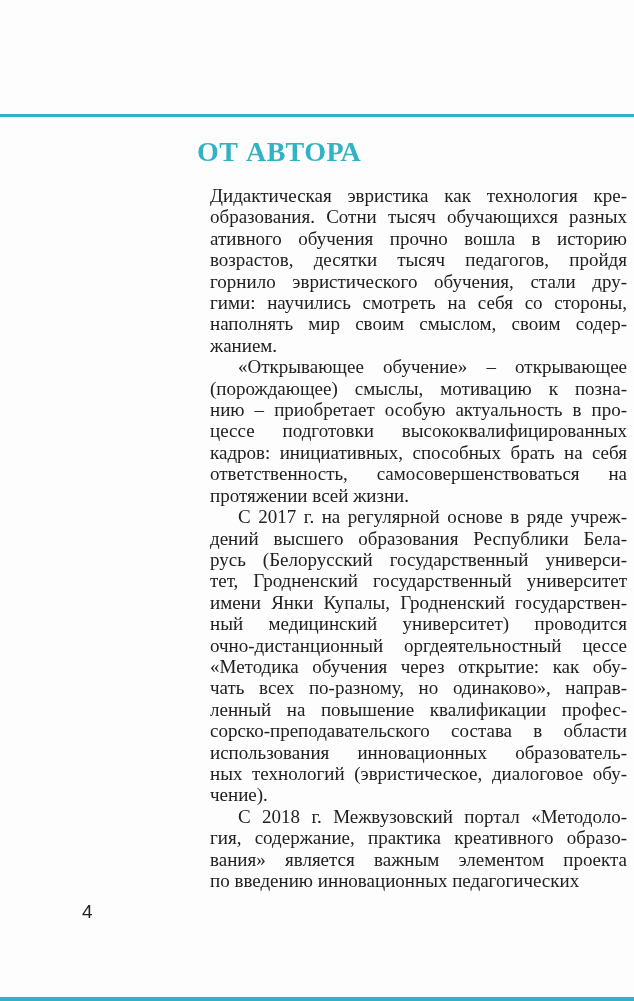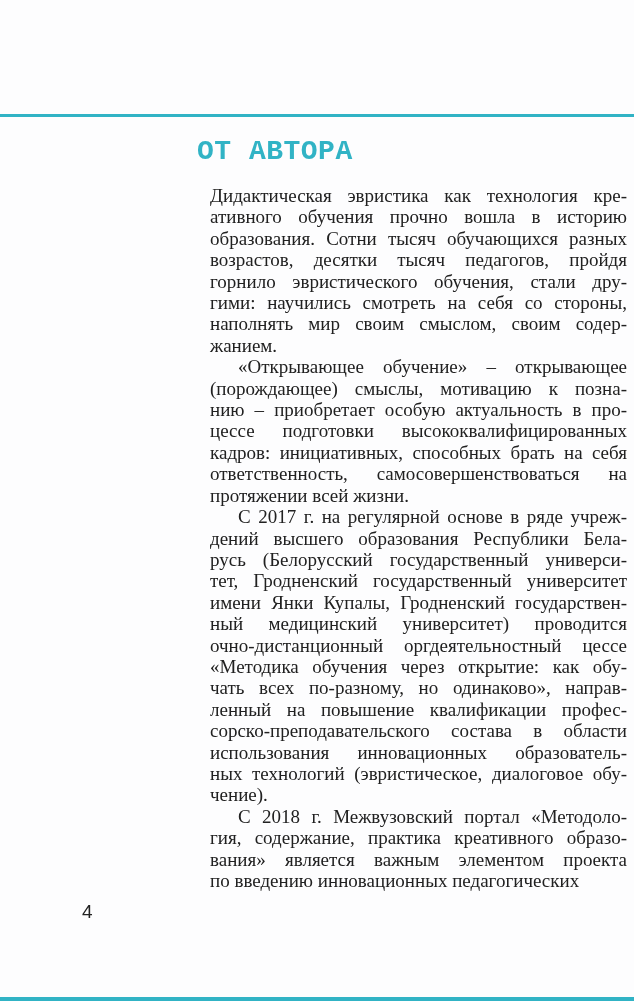--- a/index.html
+++ b/index.html
@@ -26,21 +26,21 @@
   .bottom-rule {
     position: absolute;
     bottom: 0; left: 0; right: 0;
     height: 4px;
     background: var(--accent);
   }
   .title {
     position: absolute;
     left: 197px;
     top: 136px;
-    font-family: Liberation Mono, monospace;
+    font-family: Liberation Serif, serif;
     font-weight: 700;
     font-size: 28px;
     letter-spacing: 0.5px;
     color: var(--accent);
     white-space: nowrap;
   }
   .body-text {
     position: absolute;
     left: 180px;
     top: 185px;
@@ -68,22 +68,22 @@
 </style>
 </head>
 <body>
 
 <div class="page">
   <div class="top-rule"></div>
   <h1 class="title">ОТ АВТОРА</h1>
   <div class="body-text" id="body-text">
       <div class="paragraph">
         <div class="line">Дидактическая эвристика как технология кре-</div>
+        <div class="line">образования. Сотни тысяч обучающихся разных</div>
         <div class="line">ативного обучения прочно вошла в историю</div>
-        <div class="line">образования. Сотни тысяч обучающихся разных</div>
         <div class="line">возрастов, десятки тысяч педагогов, пройдя</div>
         <div class="line">горнило эвристического обучения, стали дру-</div>
         <div class="line">гими: научились смотреть на себя со стороны,</div>
         <div class="line">наполнять мир своим смыслом, своим содер-</div>
         <div class="line last">жанием.</div>
       </div>
       <div class="paragraph">
         <div class="line indent">«Открывающее обучение» – открывающее</div>
         <div class="line">(порождающее) смыслы, мотивацию к позна-</div>
         <div class="line">нию – приобретает особую актуальность в про-</div>

